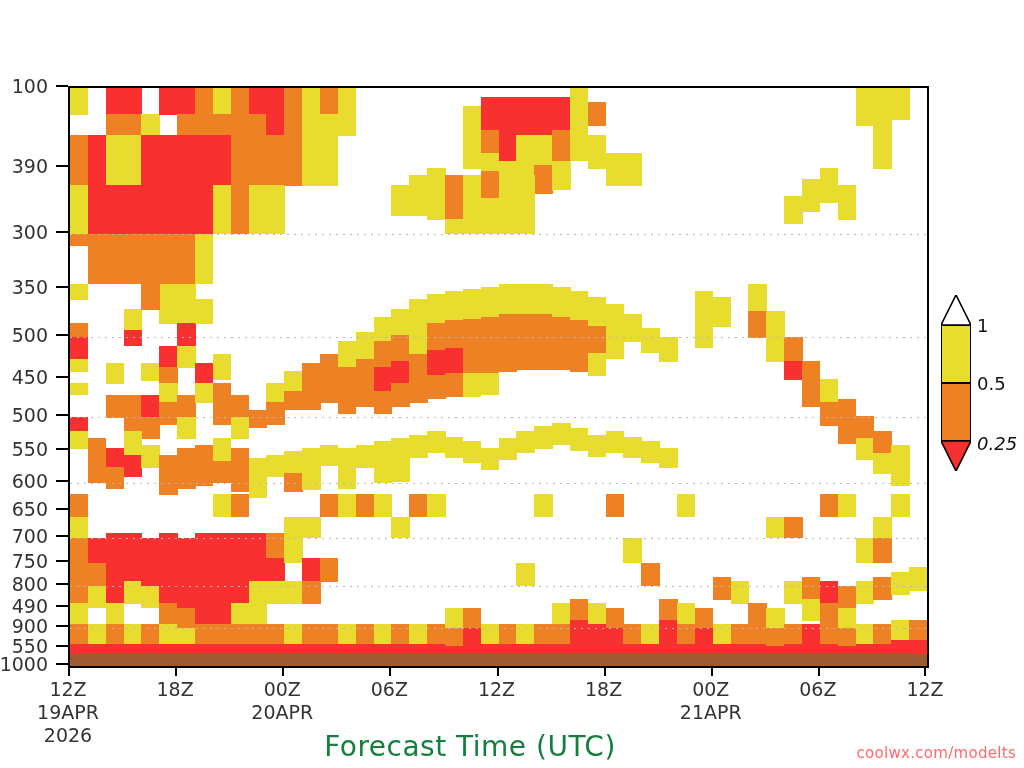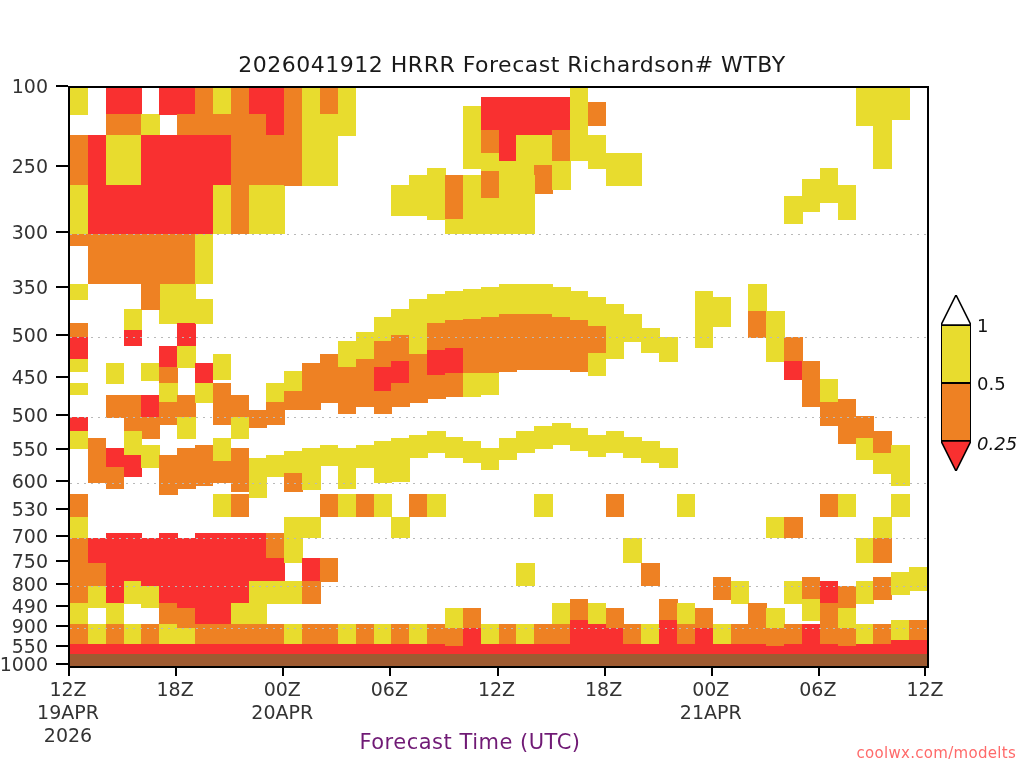--- a/index.html
+++ b/index.html
@@ -11,21 +11,21 @@
     position:relative;
   }
   #chart-root{position:absolute;left:0;top:0;width:1024px;height:768px;}
   .title{
     position:absolute;left:0;top:52px;width:1024px;
     text-align:center;font-size:22px;color:#1a1a1a;
     letter-spacing:0.5px;
   }
   .xlabel{
     position:absolute;left:0;top:730px;width:940px;
-    text-align:center;font-size:21px;color:#701a75;
+    text-align:center;font-size:28px;color:#15803d;
     letter-spacing:0.5px;
   }
   .credit{
     position:absolute;right:8px;top:744px;
     font-size:15px;color:#ff6a6a;letter-spacing:0.3px;
   }
   
   #plot{
     position:absolute;left:68px;top:86px;
     width:861px;height:582px;
@@ -74,43 +74,42 @@
   .cb-label{
     position:absolute;left:36px;font-size:18px;color:#111;
     transform:translateY(-50%);white-space:nowrap;
   }
 </style>
 </head>
 <body>
 
 <div id="chart-root">
 
-  <div class="title">2026041912 HRRR Forecast Richardson# WTBY</div>
 
   <div id="yaxis">
       <div class="ytick-mark" style="top: 0px;"></div>
       <div class="ytick-label" style="top: 0px; right: 14px;">100</div>
       <div class="ytick-mark" style="top: 80.1379px;"></div>
-      <div class="ytick-label" style="top: 80.1379px; right: 14px;">250</div>
+      <div class="ytick-label" style="top: 80.1379px; right: 14px;">390</div>
       <div class="ytick-mark" style="top: 145.615px;"></div>
       <div class="ytick-label" style="top: 145.615px; right: 14px;">300</div>
       <div class="ytick-mark" style="top: 200.976px;"></div>
       <div class="ytick-label" style="top: 200.976px; right: 14px;">350</div>
       <div class="ytick-mark" style="top: 248.931px;"></div>
       <div class="ytick-label" style="top: 248.931px; right: 14px;">500</div>
       <div class="ytick-mark" style="top: 291.231px;"></div>
       <div class="ytick-label" style="top: 291.231px; right: 14px;">450</div>
       <div class="ytick-mark" style="top: 329.069px;"></div>
       <div class="ytick-label" style="top: 329.069px; right: 14px;">500</div>
       <div class="ytick-mark" style="top: 363.298px;"></div>
       <div class="ytick-label" style="top: 363.298px; right: 14px;">550</div>
       <div class="ytick-mark" style="top: 394.546px;"></div>
       <div class="ytick-label" style="top: 394.546px; right: 14px;">600</div>
       <div class="ytick-mark" style="top: 423.292px;"></div>
-      <div class="ytick-label" style="top: 423.292px; right: 14px;">530</div>
+      <div class="ytick-label" style="top: 423.292px; right: 14px;">650</div>
       <div class="ytick-mark" style="top: 449.907px;"></div>
       <div class="ytick-label" style="top: 449.907px; right: 14px;">700</div>
       <div class="ytick-mark" style="top: 474.684px;"></div>
       <div class="ytick-label" style="top: 474.684px; right: 14px;">750</div>
       <div class="ytick-mark" style="top: 497.862px;"></div>
       <div class="ytick-label" style="top: 497.862px; right: 14px;">800</div>
       <div class="ytick-mark" style="top: 519.634px;"></div>
       <div class="ytick-label" style="top: 519.634px; right: 14px;">490</div>
       <div class="ytick-mark" style="top: 540.162px;"></div>
       <div class="ytick-label" style="top: 540.162px; right: 14px;">900</div>

